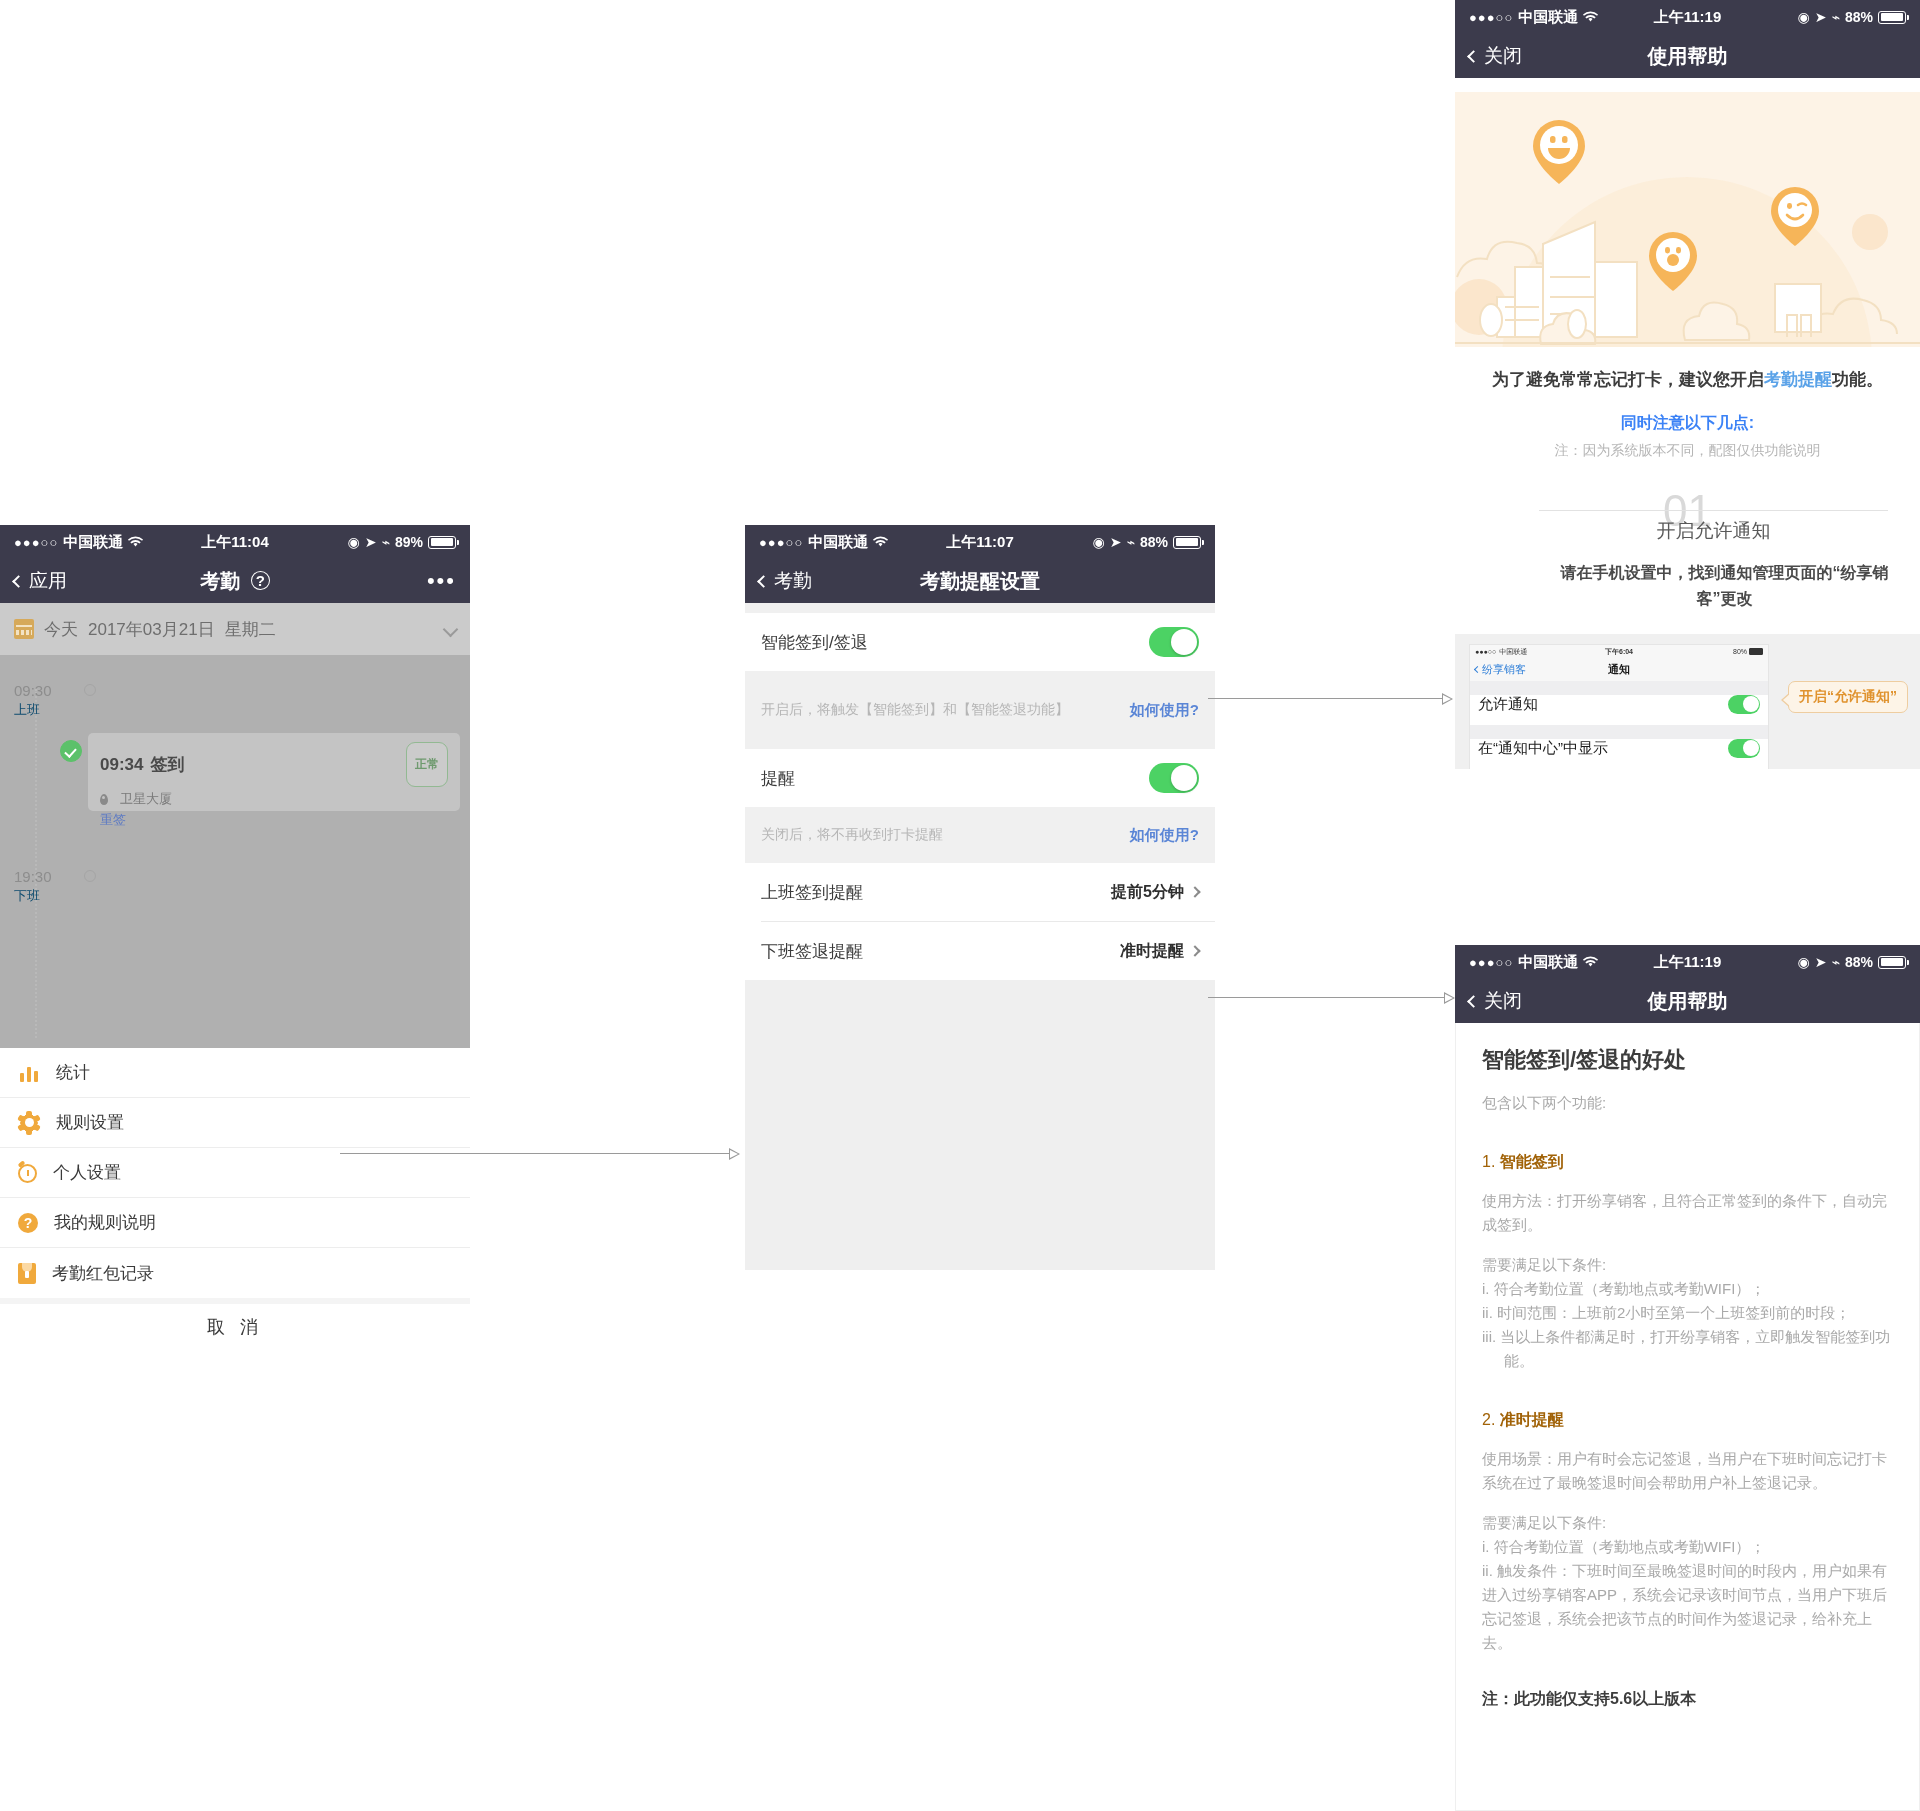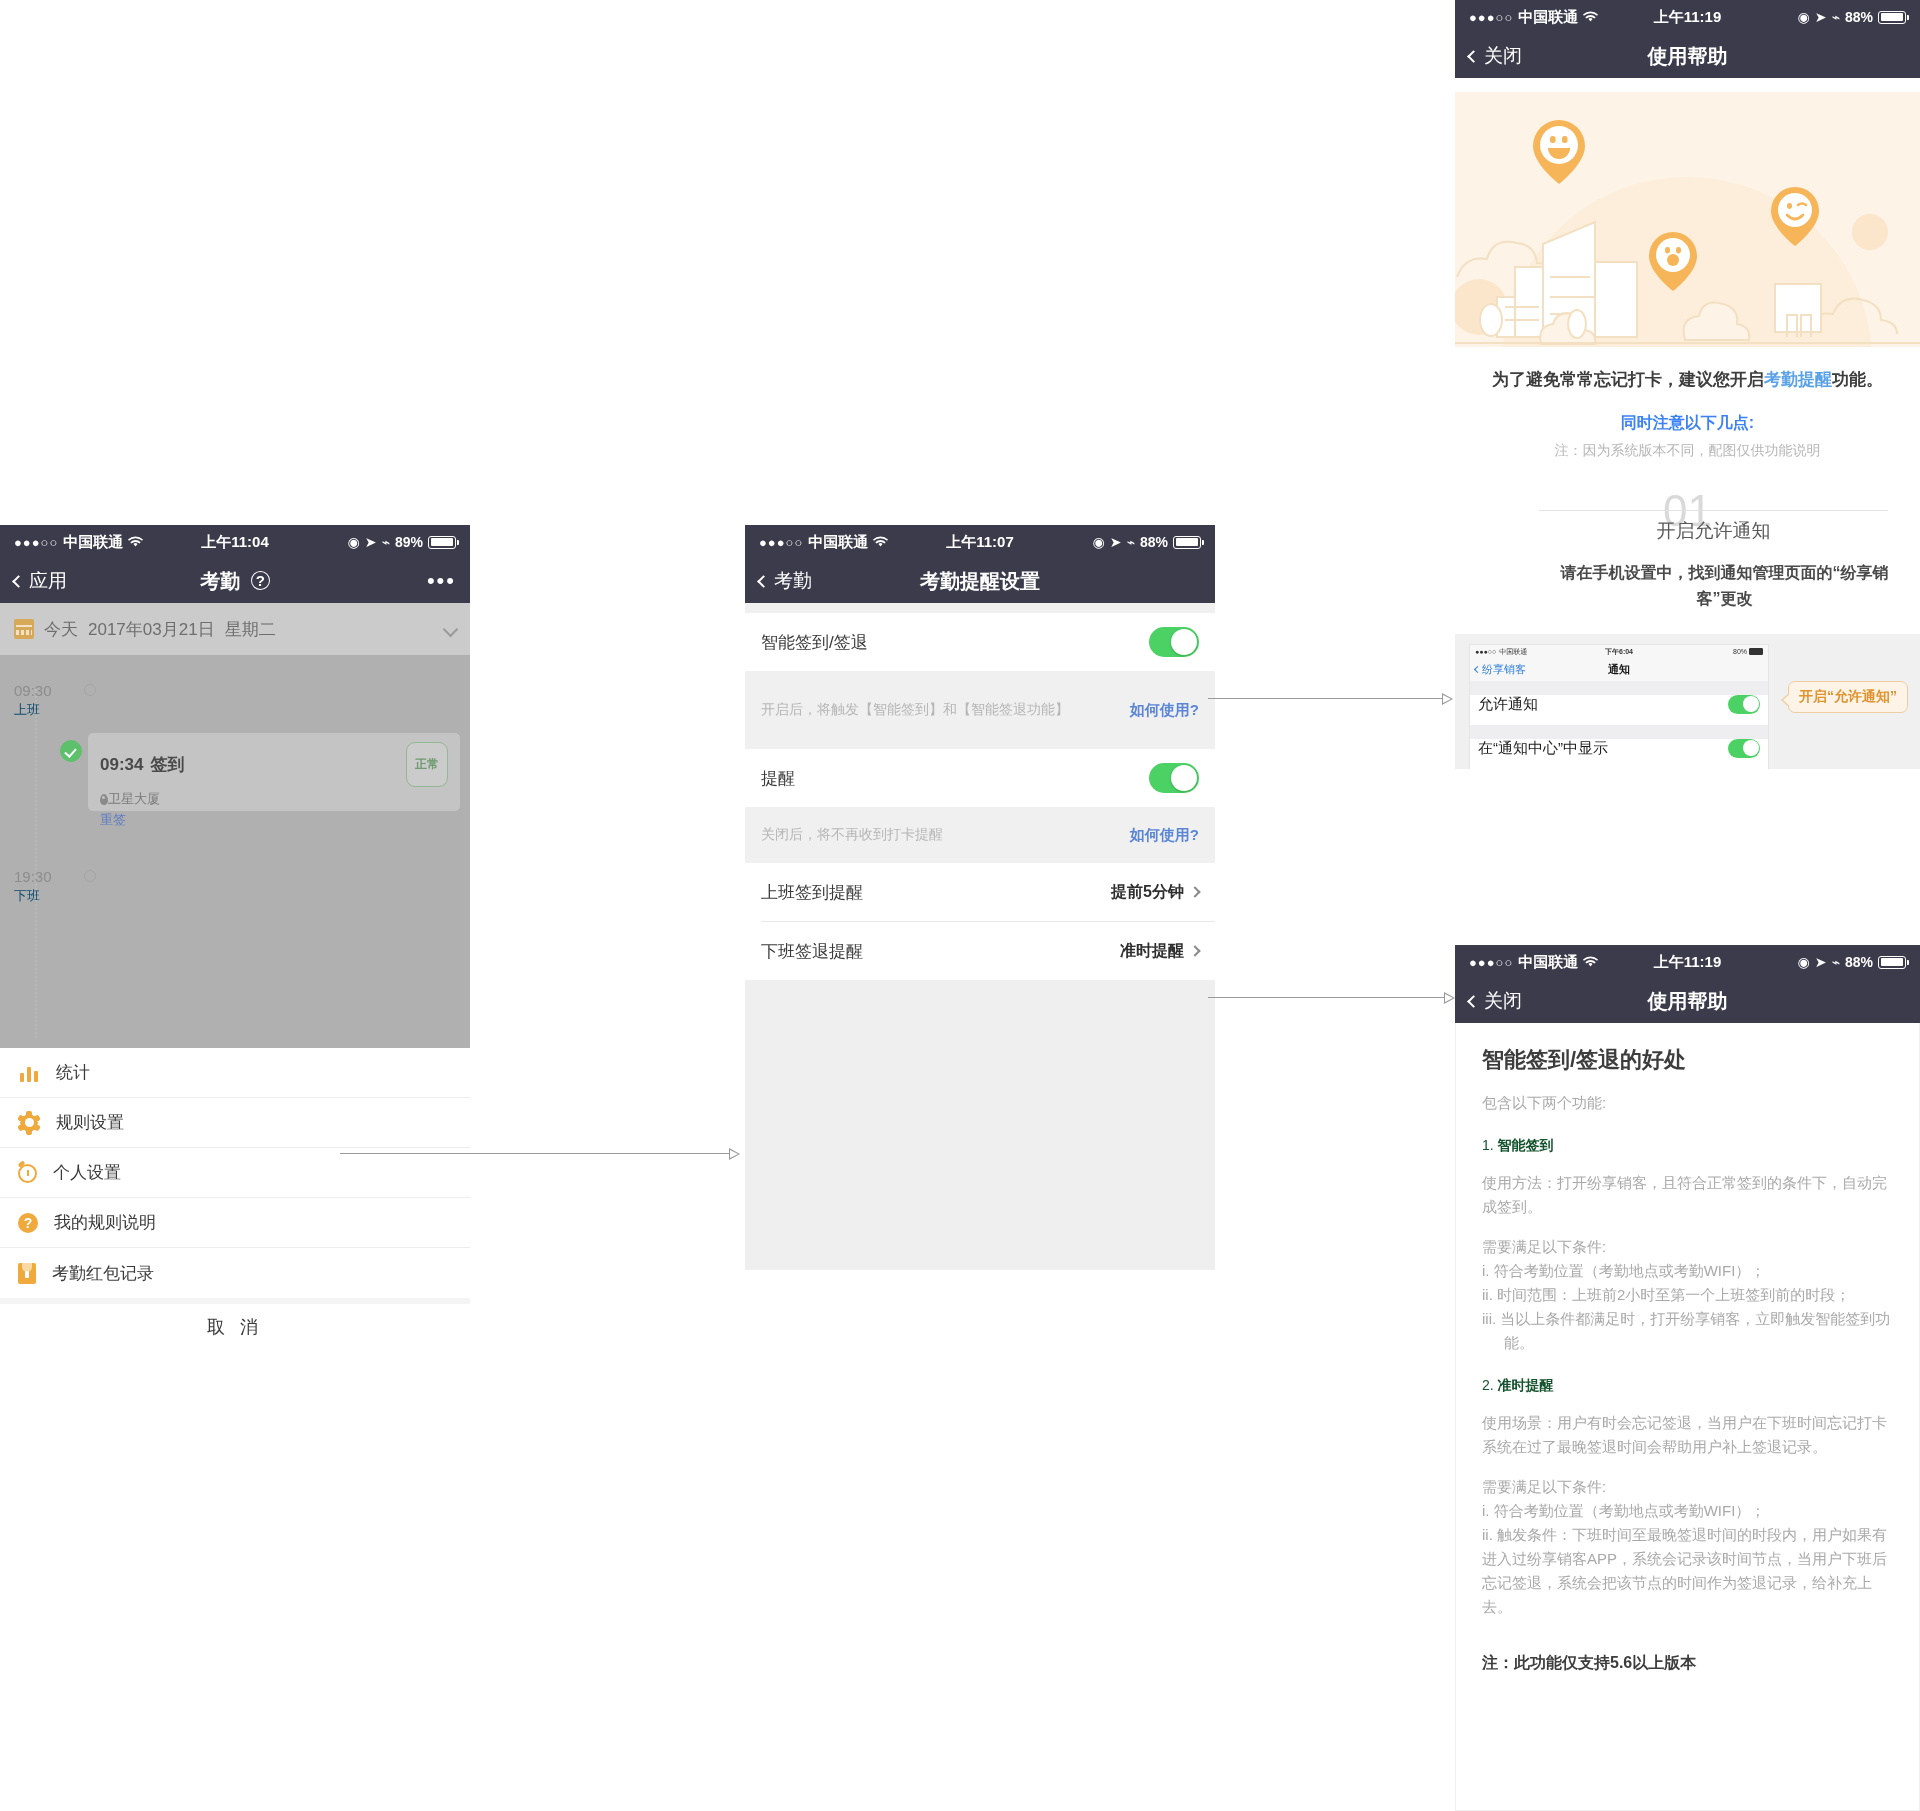--- a/index.html
+++ b/index.html
@@ -69,21 +69,21 @@
      border-right:2px solid #fff;border-bottom:2px solid #fff;transform:rotate(42deg);}
   .tl-line { position:absolute; left:35px; top:34px; bottom:10px; width:0;
      border-left:2px dotted #b9b9b9; }
   .card {
     position:absolute; left:88px; right:10px; top:78px; height:78px;
     background:#c4c4c4; border-radius:5px; padding:9px 12px;
   }
   .card-top { display:flex; align-items:center; font-size:17px; color:#4a4a4a; font-weight:bold;}
   .badge { margin-left:auto; border:1px solid #92b992; color:#6f9a6f; font-size:12px;
      border-radius:9px; padding:13px 8px; background:rgba(255,255,255,.12);}
-  .card-loc { display:flex;align-items:center;gap:0;font-size:13px;color:#7a7a7a;margin-top:3px;}
+  .card-loc { display:flex;align-items:center;gap:12px;font-size:13px;color:#7a7a7a;margin-top:3px;}
   .pin { width:8px;height:11px;background:#8a8a8a;border-radius:50% 50% 50% 50%/60% 60% 40% 40%; position:relative;}
   .pin::after{content:"";position:absolute;left:2.4px;top:2.4px;width:3px;height:3px;background:#c4c4c4;border-radius:50%;}
   .card-link { font-size:13px;color:#5b79c4;margin-top:3px;}
   .ck-dot-wrap{position:absolute;left:52px;top:82px;}
 
   .sheet { background:#fff; }
   .sheet-item {
     display:flex; align-items:center; gap:16px; height:50px; padding:0 18px;
     border-bottom:1px solid #ededed; font-size:17px; color:#3a3a3a;
   }
@@ -167,21 +167,21 @@
   .callout::before{content:"";position:absolute;left:-8px;top:11px;width:0;height:0;
      border-top:7px solid transparent;border-bottom:7px solid transparent;border-right:8px solid #eecda0;}
   .callout::after{content:"";position:absolute;left:-6px;top:11px;width:0;height:0;
      border-top:7px solid transparent;border-bottom:7px solid transparent;border-right:8px solid #fdf4e7;}
 
   
   #panel4 { position:absolute; left:1455px; top:945px; width:465px; height:866px; background:#fff;}
   .p4body { padding:22px 22px 0 26px; border:1px solid #efefef; border-top:none; min-height:788px;}
   .p4-h1 { font-size:22px;font-weight:bold;color:#3d3d3d;}
   .p4-p  { font-size:15px;color:#a9a9a9;margin-top:16px;line-height:1.6;}
-  .p4-h2 { font-size:14px;font-weight:bold;color:#14532d;margin-top:22px;}
+  .p4-h2 { font-size:16px;font-weight:bold;color:#a16207;margin-top:37px;}
   .p4-h2 .n{font-weight:normal;}
   .p4-note{font-size:16px;font-weight:bold;color:#3d3d3d;margin-top:34px;}
 
   
   .arrow { position:absolute; height:12px; }
   .arrow .ln { position:absolute; left:0; right:10px; top:5px; height:1px; background:#9a9a9a; }
   .arrow .hd { position:absolute; right:0; top:0; width:0;height:0;
     border-top:6px solid transparent;border-bottom:6px solid transparent;border-left:11px solid #9a9a9a;}
   .arrow .hd::after{content:"";position:absolute;left:-10px;top:-4px;width:0;height:0;
     border-top:4px solid transparent;border-bottom:4px solid transparent;border-left:8px solid #fff;}

